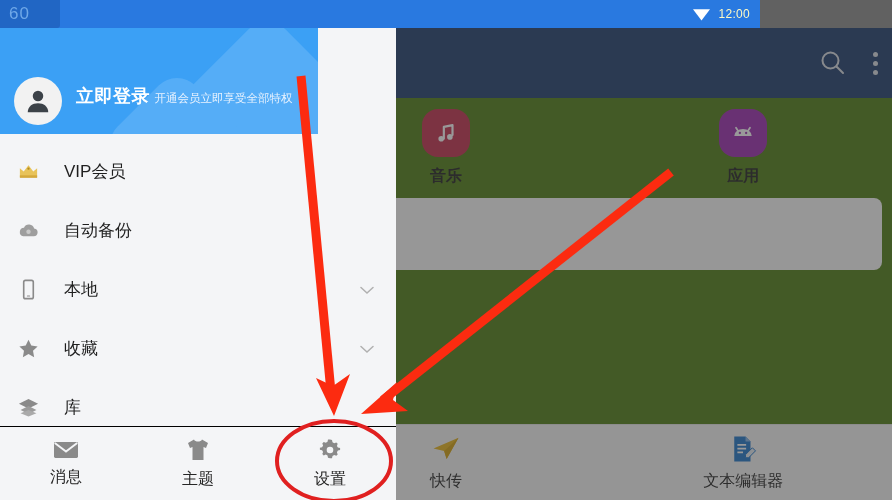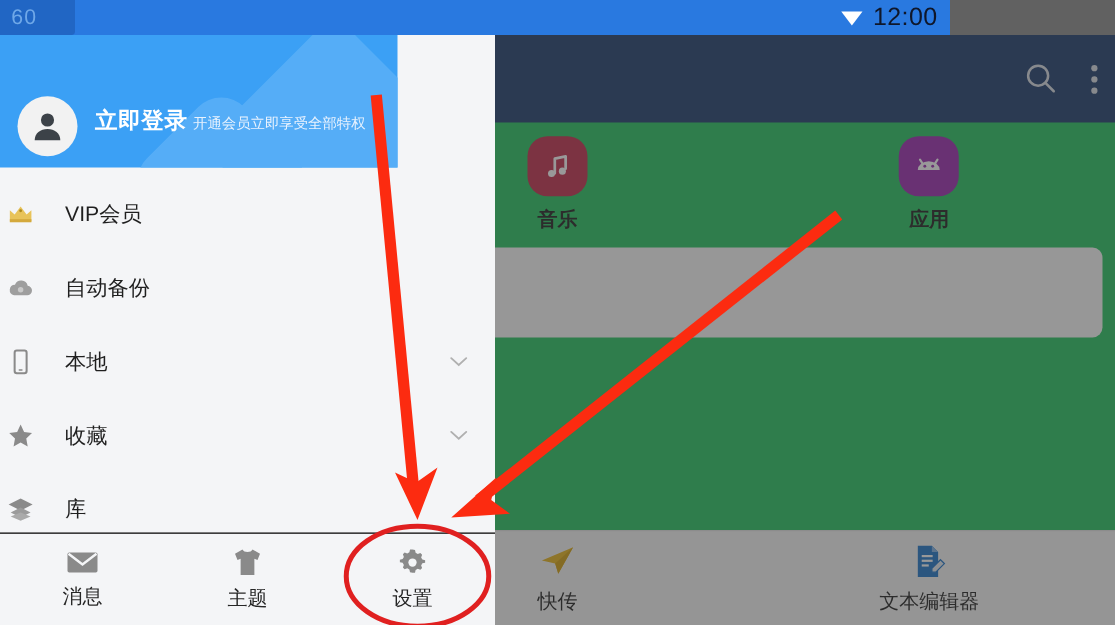--- a/index.html
+++ b/index.html
@@ -20,24 +20,24 @@
     position:absolute; left:0; top:0; width:60px; height:28px;
     background:#2166C4; border-bottom-right-radius:3px;
     color:#6FA8E8; font-size:17px; line-height:28px; padding-left:9px;
     letter-spacing:1px;
   }
   .status-right{
     position:absolute; right:10px; top:0; height:28px;
     display:flex; align-items:center; gap:7px;
   }
   .wifi-ico{ width:19px; height:14px; display:block; }
-  .status-time{ color:#0f172a; font-size:20px; letter-spacing:0.3px; }
-
-  
-  .app-bg{ position:absolute; left:0; top:28px; width:892px; height:472px; background:#22c55e; z-index:5; }
+  .status-time{ color:#fef9c3; font-size:12px; letter-spacing:0.3px; }
+
+  
+  .app-bg{ position:absolute; left:0; top:28px; width:892px; height:472px; background:#4d7c0f; z-index:5; }
   .app-toolbar{
     position:absolute; left:0; top:0; width:892px; height:70px; background:#1B3A6B;
   }
   .tb-icons{ position:absolute; right:14px; top:0; height:70px; display:flex; align-items:center; gap:24px; }
   .search-ico{ width:30px; height:30px; display:block; }
   .kebab{ width:6px; height:28px; display:flex; flex-direction:column; justify-content:center; align-items:center; gap:4px; }
   .kebab i{ width:5px; height:5px; border-radius:50%; background:#D9DEE6; display:block; }
 
   .cat-row{ position:absolute; left:0; top:70px; width:892px; height:100px; display:flex; }
   .cat{ flex:1; display:flex; flex-direction:column; align-items:center; justify-content:center; gap:9px; }
@@ -81,21 +81,21 @@
   .avatar{
     position:absolute; left:14px; top:49px; width:48px; height:48px;
     border-radius:50%; background:#F2F2F2; display:flex; align-items:center; justify-content:center;
   }
   .hd-txt{ position:absolute; left:76px; top:56px; }
   .hd-title{ font-size:18px; font-weight:bold; color:#fff; letter-spacing:.5px; }
   .hd-sub{ font-size:11.5px; color:#E8F2FE; margin-top:5px; }
 
   .dr-list{ padding-top:8px; }
   .dr-item{
-    position:relative; height:59px; display:flex; align-items:center; padding-left:4px; gap:24px;
+    position:relative; height:59px; display:flex; align-items:center; padding-left:16px; gap:24px;
   }
   .dr-ico{ width:24px; height:24px; display:flex; align-items:center; justify-content:center; }
   .dr-ico svg{ display:block; }
   .dr-lb{ font-size:17px; color:#1f1f1f; }
   .chev{ position:absolute; right:22px; top:50%; transform:translateY(-50%); }
 
   .dr-bottom{
     position:absolute; left:0; bottom:0; width:396px; height:74px;
     display:flex; border-top:1px solid #000000; background:#F4F5F7;
   }

